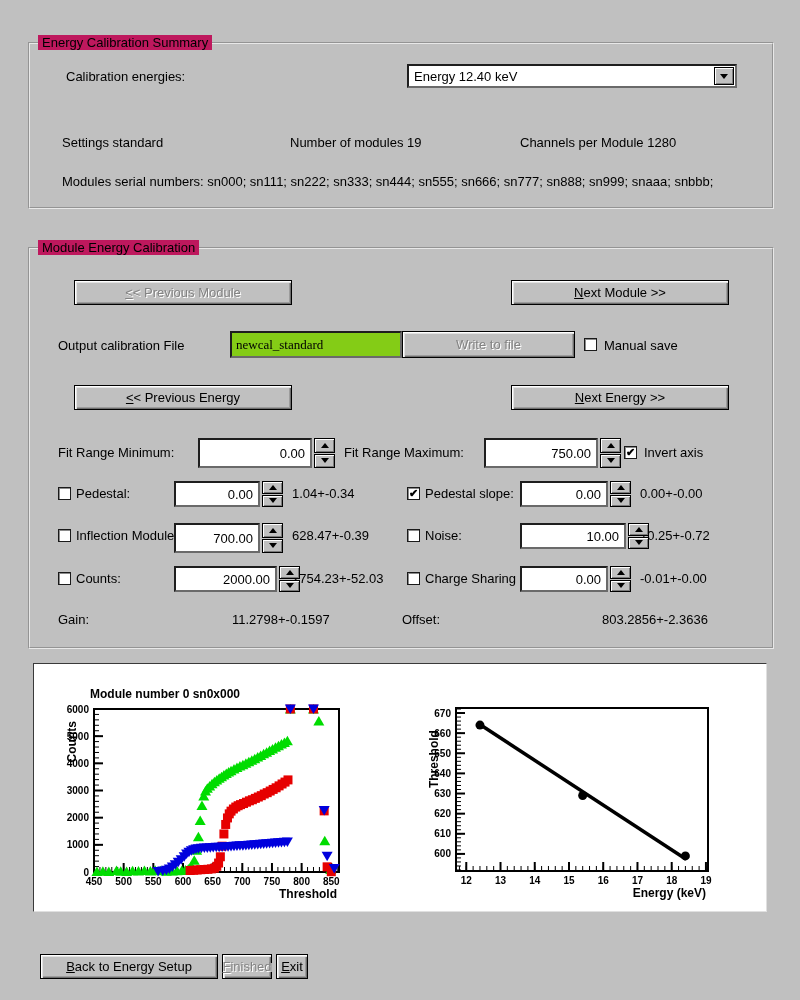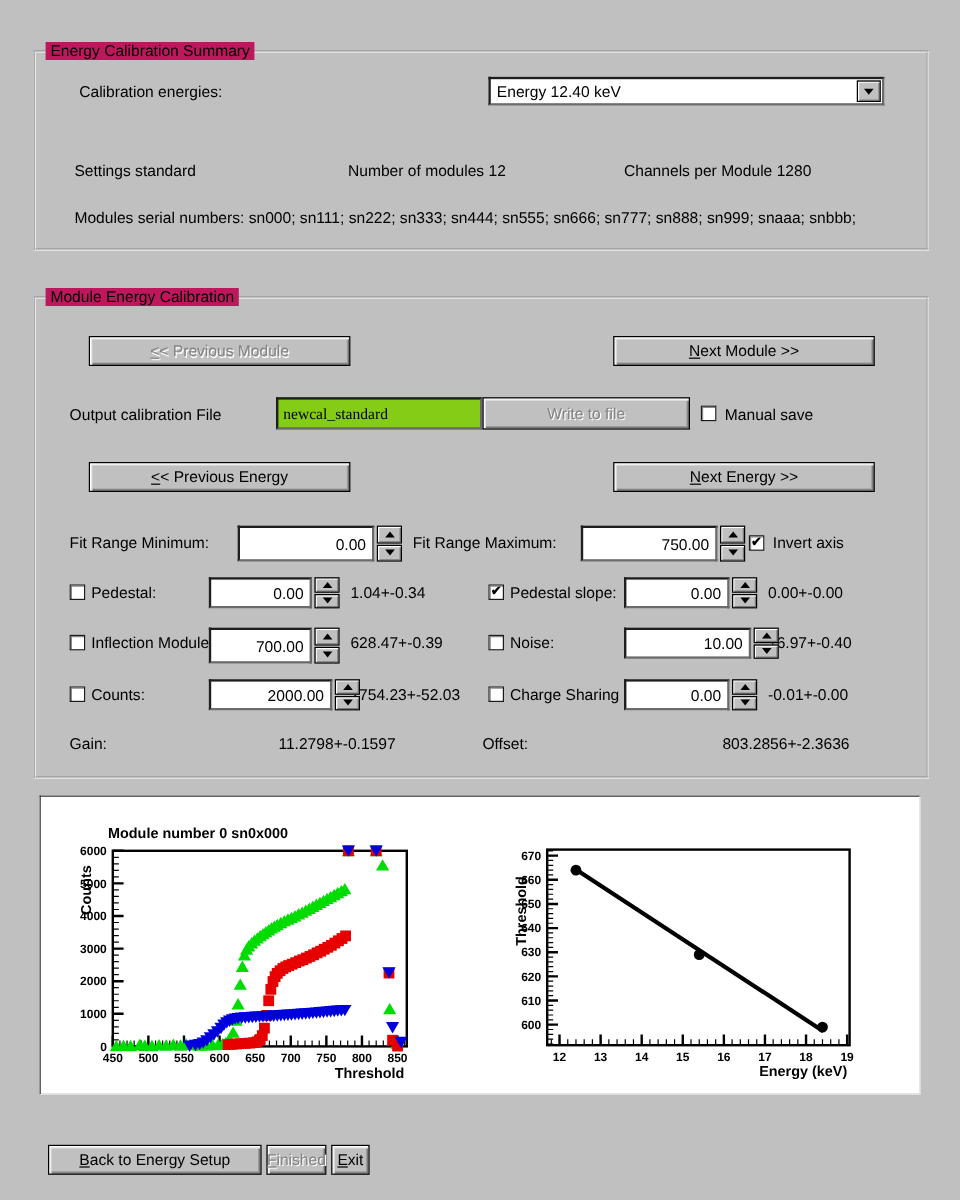--- a/index.html
+++ b/index.html
@@ -52,21 +52,21 @@
     <span class="lbl" style="left:36px;top:25px;">Calibration energies:</span>
 
     <div class="combo sunken" style="left:377px;top:20px;width:330px;height:24px;">
       <span class="combo-text">Energy 12.40 keV</span>
       <span class="combo-btn">
         <span class="arr-dn"></span>
       </span>
     </div>
 
     <span class="lbl" style="left:32px;top:91px;">Settings standard</span>
-    <span class="lbl" style="left:260px;top:91px;">Number of modules 12</span>
+    <span class="lbl" style="left:260px;top:91px;">Number of modules 19</span>
     <span class="lbl" style="left:490px;top:91px;">Channels per Module 1280</span>
     <span class="lbl" style="left:32px;top:130px;">Modules serial numbers: sn000; sn111; sn222; sn333; sn444; sn555; sn666; sn777; sn888; sn999; snaaa; snbbb;</span>
   </div>
 
   <div class="groupbox" style="left:28px;top:247px;width:742px;height:398px;">
     <span class="gb-title">Module Energy Calibration</span>
 
     <div class="btn disabled" style="left:44px;top:31px;width:218px;height:25px;"><u>&lt;</u>&lt; Previous Module</div>
     <div class="btn" style="left:481px;top:31px;width:218px;height:25px;"><u>N</u>ext Module &gt;&gt;</div>
 
@@ -150,21 +150,21 @@
             <div class="spin-btn">
               <span class="arr-up"></span>
             </div>
             <div class="spin-btn">
               <span class="arr-dn"></span>
             </div>
           </div>
         </div>
         <div class="cb" style="left: 377px; top: 280px;"></div>
         <span class="lbl" style="left: 395px; top: 274px; line-height: 26px;">Noise:</span>
-        <span class="lbl" style="left: 610px; top: 274px; line-height: 26px;">16.97+-0.40</span>
+        <span class="lbl" style="left: 610px; top: 274px; line-height: 26px;">10.25+-0.72</span>
         <div class="spin" style="left: 490px; top: 274px; height: 26px;">
           <input value="10.00" style="width: 106px;">
           <div class="spin-btns">
             <div class="spin-btn">
               <span class="arr-up"></span>
             </div>
             <div class="spin-btn">
               <span class="arr-dn"></span>
             </div>
           </div>

